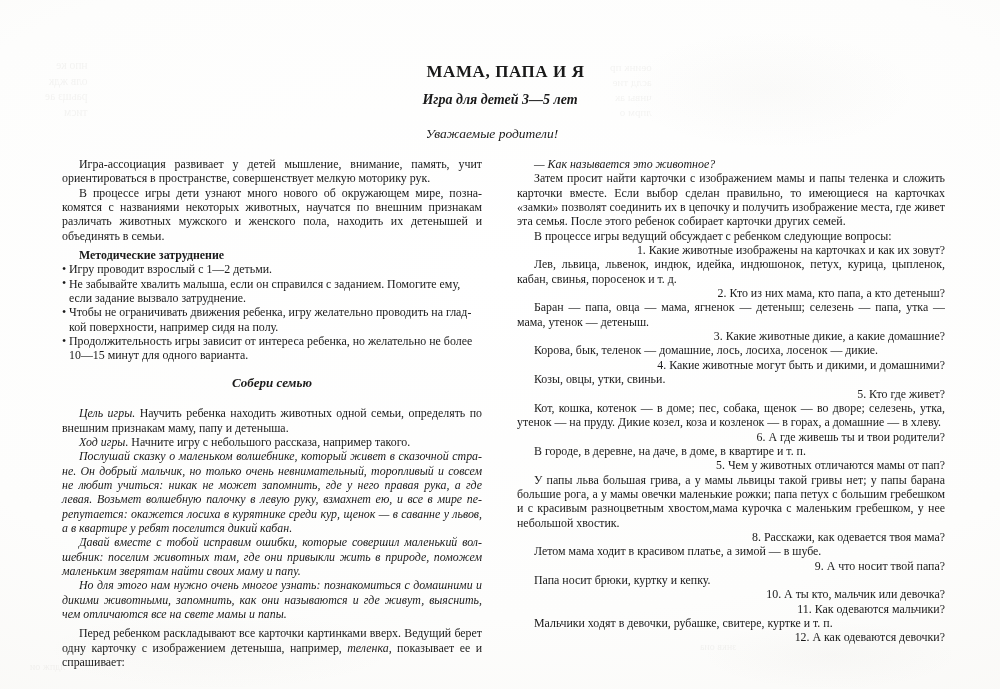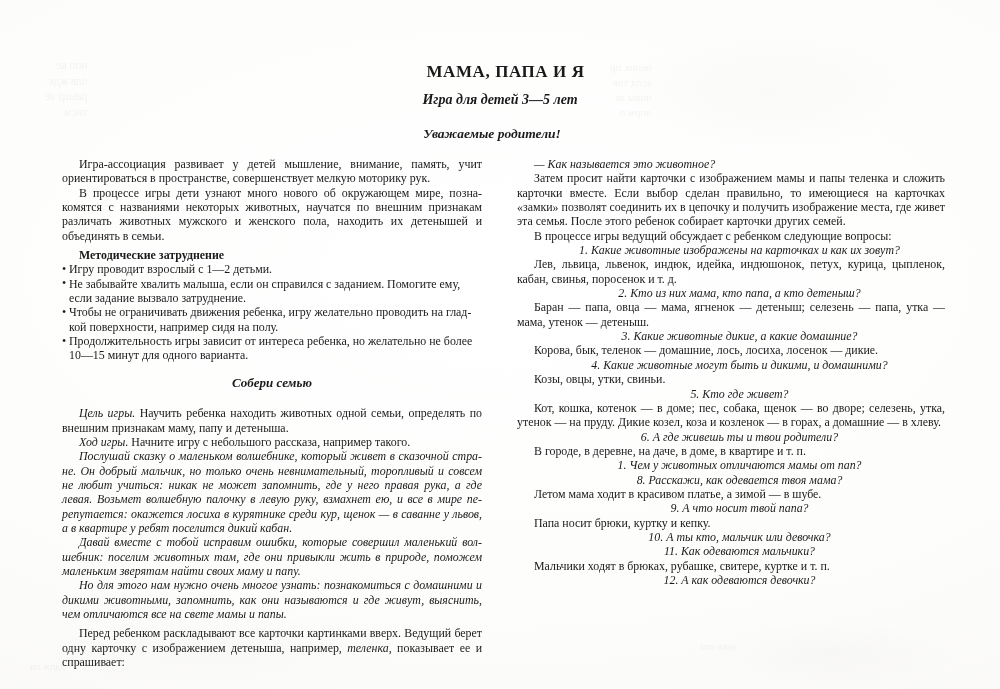--- a/index.html
+++ b/index.html
@@ -69,21 +69,21 @@
     font-style: italic;
     font-weight: bold;
     font-size: 14px;
     top: 92px;
   }
   .salutation {
     position: absolute;
     left: 0; right: 16px;
     text-align: center;
     font-style: italic;
-    font-weight: bold;
+    font-weight: normal;
     font-size: 13.5px;
     top: 126px;
   }
 
   .col {
     position: absolute;
     top: 157px;
     width: 420px;
     font-size: 11.9px;
     line-height: 14.35px;
@@ -120,23 +120,22 @@
     text-align: left;
   }
   .bullet::before {
     content: "\2022";
     position: absolute;
     left: 0;
     top: -0.5px;
   }
   .ital { font-style: italic; }
   .q {
-    font-style: italic;
     text-indent: 17px;
-    text-align: center;
+    text-align: right;
   }
   .gap-s { height: 5px; }
   .gap-m { height: 9px; }
   .dash-line { text-indent: 17px; font-style: italic; text-align: left; }
 </style>
 </head>
 <body>
 
 <div id="page">
   <div class="bleed b1">нпо ке
@@ -215,29 +214,30 @@
 
     <p class="q">4. Какие животные могут быть и дикими, и домашними?</p>
     <p class="ind">Козы, овцы, утки, свиньи.</p>
 
     <p class="q">5. Кто где живет?</p>
     <p class="ind">Кот, кошка, котенок — в доме; пес, собака, щенок — во дворе; селезень, утка, утенок — на пруду. Дикие козел, коза и козленок — в горах,  а домаш­ние — в хлеву.</p>
 
     <p class="q">6. А где живешь ты и твои родители?</p>
     <p class="ind">В городе, в деревне, на даче, в доме, в квартире и  т. п.</p>
 
-    <p class="q">1. Чем у животных отличаются мамы от пап?</p>
+    <p class="q">5. Чем у животных отличаются мамы от пап?</p>
+    <p class="ind">У папы льва большая грива, а у мамы львицы такой гривы нет; у папы барана большие рога, а у мамы овечки маленькие рожки; папа петух с большим гребешком и с красивым разноцветным хвостом,мама курочка с маленьким гребешком, у нее небольшой хвостик.</p>
 
     <p class="q">8. Расскажи, как одевается твоя мама?</p>
     <p class="ind">Летом мама ходит в красивом платье, а зимой — в шубе.</p>
 
     <p class="q">9. А что носит твой папа?</p>
     <p class="ind">Папа носит брюки, куртку и кепку.</p>
 
     <p class="q">10. А ты кто, мальчик или девочка?</p>
 
     <p class="q">11. Как одеваются мальчики?</p>
-    <p class="ind">Мальчики ходят в брюках, рубашке, свитере, куртке и  т. п.</p>
+    <p class="ind">Мальчики ходят в девочки, рубашке, свитере, куртке и  т. п.</p>
 
     <p class="q">12. А как одеваются девочки?</p>
   </div>
 
 </div>
 
 </body></html>

